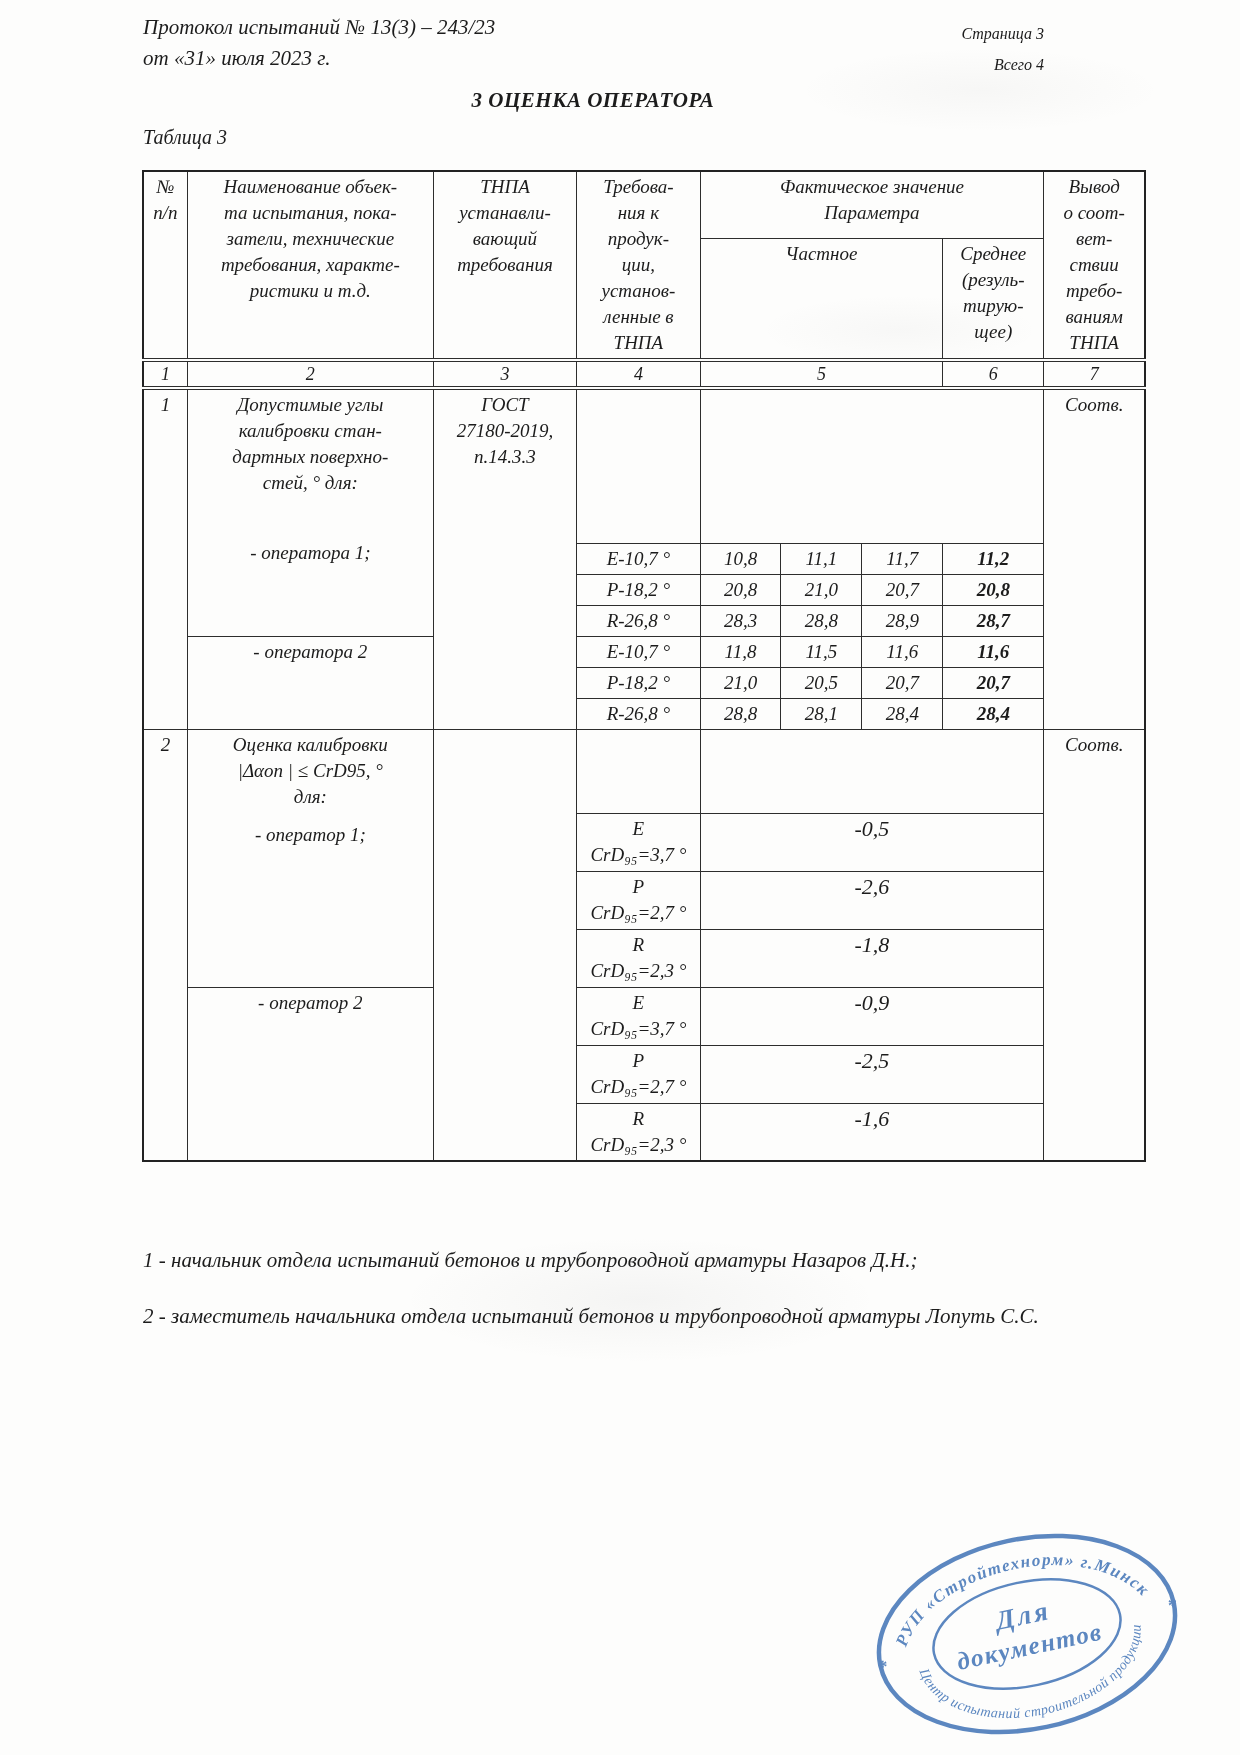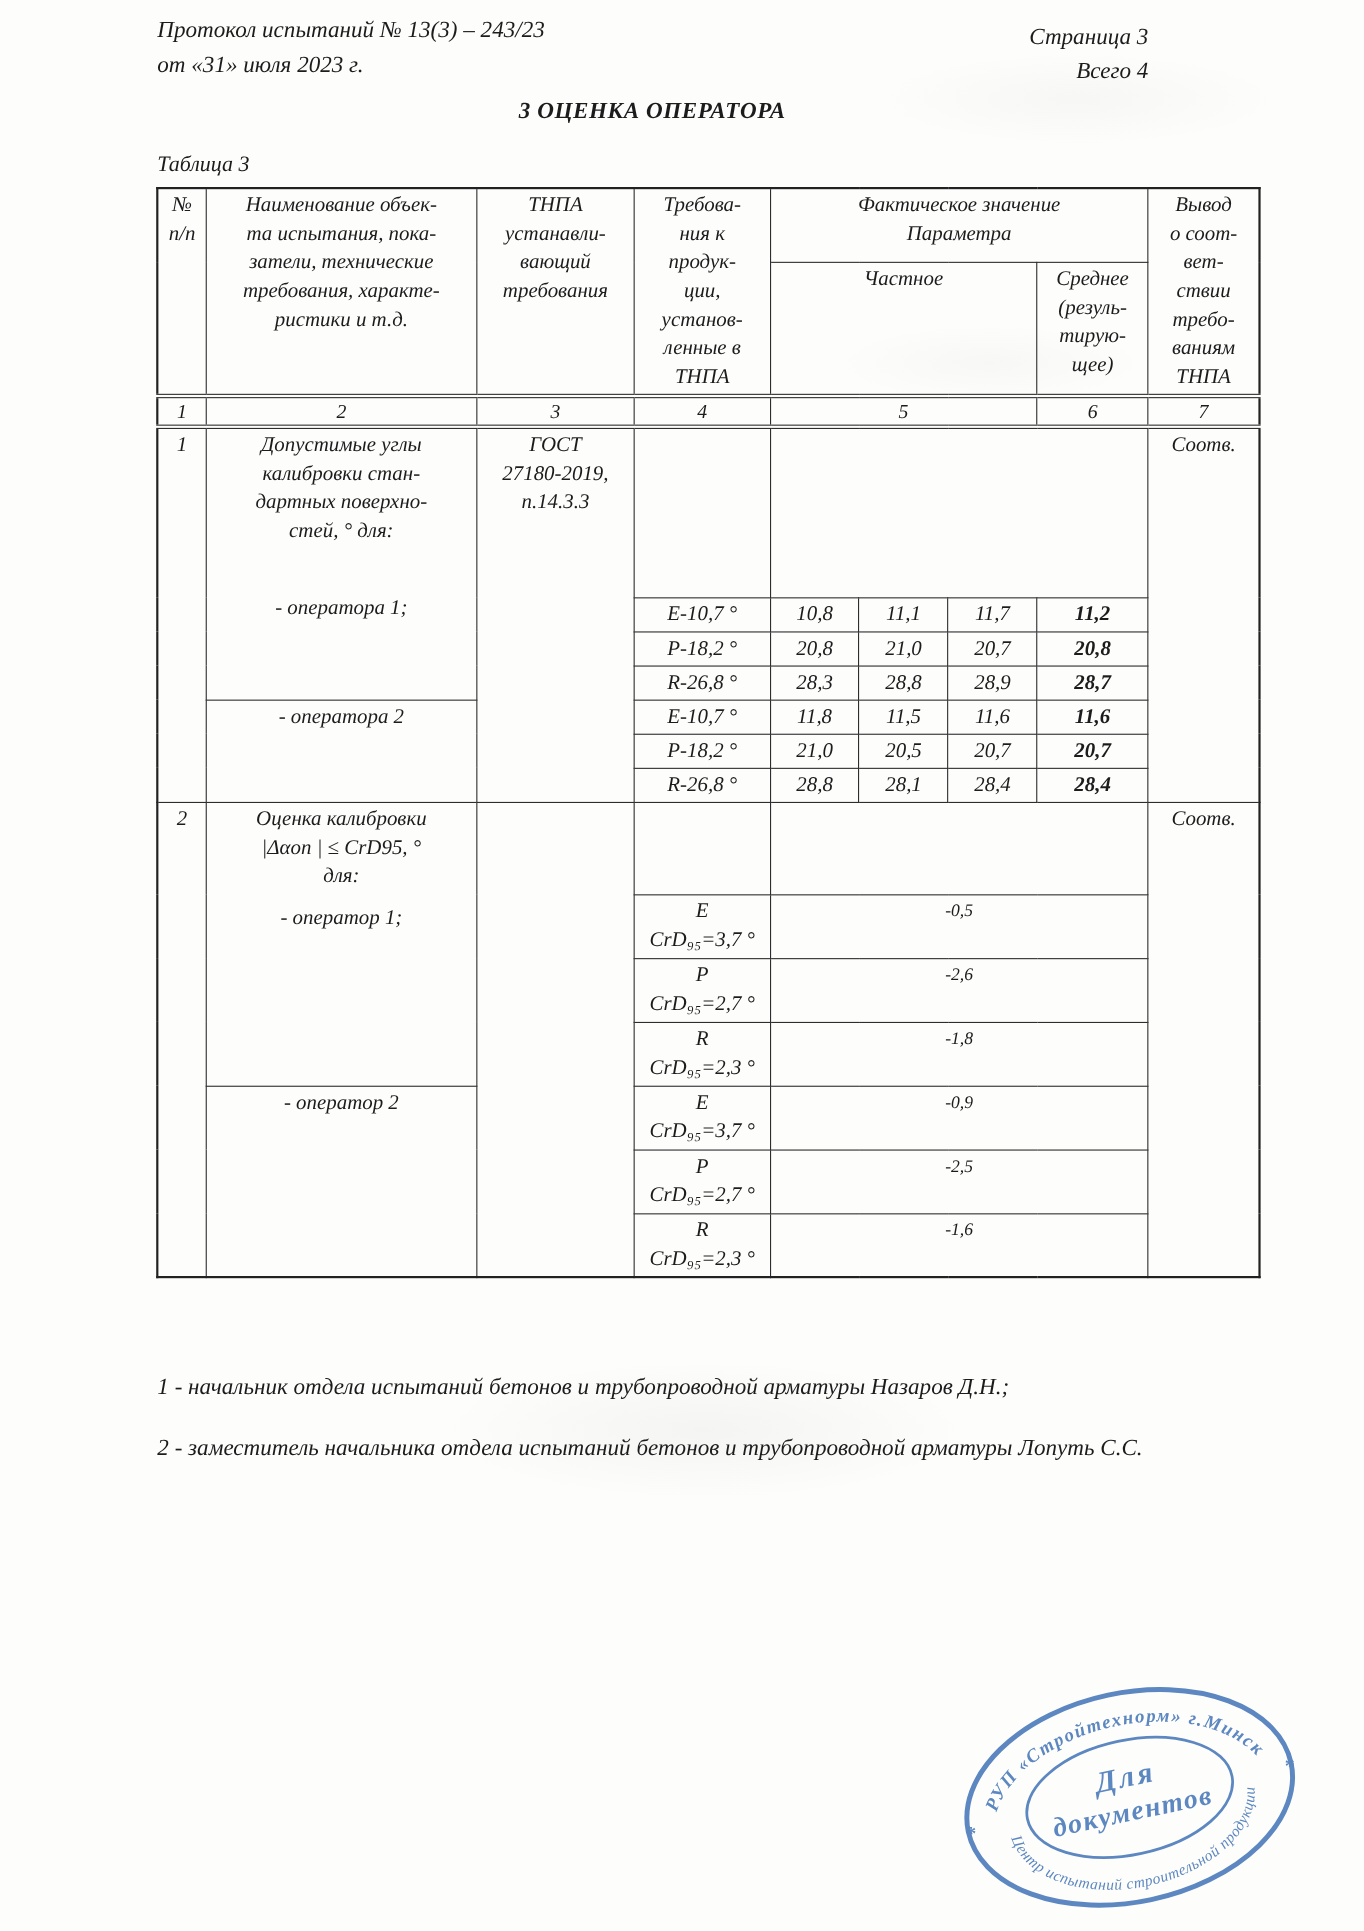--- a/index.html
+++ b/index.html
@@ -30,37 +30,37 @@
     left: 143px;
     top: 12px;
     font-size: 21px;
     line-height: 31px;
   }
   .doc-header-right {
     position: absolute;
     right: 196px;
     top: 18px;
     text-align: right;
-    font-size: 21px;
+    font-size: 16px;
     line-height: 31px;
   }
   .section-title {
     position: absolute;
     left: 143px;
     top: 88px;
     width: 900px;
     text-align: center;
     font-size: 21px;
     font-weight: bold;
     letter-spacing: 0.5px;
   }
   .table-caption {
     position: absolute;
     left: 143px;
-    top: 138px;
+    top: 126px;
     font-size: 20px;
   }
   table.results {
     position: absolute;
     left: 142px;
     top: 170px;
     border-collapse: collapse;
     table-layout: fixed;
     width: 1004px;
     font-size: 19px;
@@ -102,21 +102,21 @@
   td.concl-cell { padding-top: 5px; }
   .op-line-1 { margin-top: 44px; }
   .op-line-2 { margin-top: 12px; }
   td.vcell { line-height: 27px; }
   td.avg { font-weight: bold; }
   td.crd-cell {
     font-size: 19px;
     line-height: 25px;
     padding: 4px 1px;
   }
-  td.cval { vertical-align: middle; font-size: 16px; }
+  td.cval { vertical-align: middle; font-size: 22px; }
   .footer-line {
     position: absolute;
     left: 143px;
     font-size: 21px;
     margin: 0;
     width: 1000px;
   }
   #footer-1 { top: 1186px; }
   #footer-2 { top: 1248px; }
   #footer-3 { top: 1304px; }

